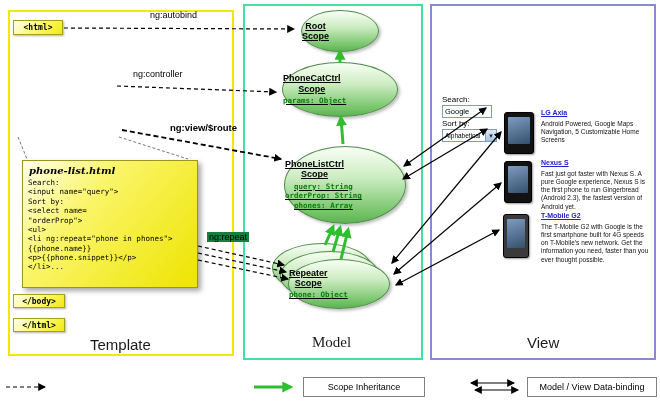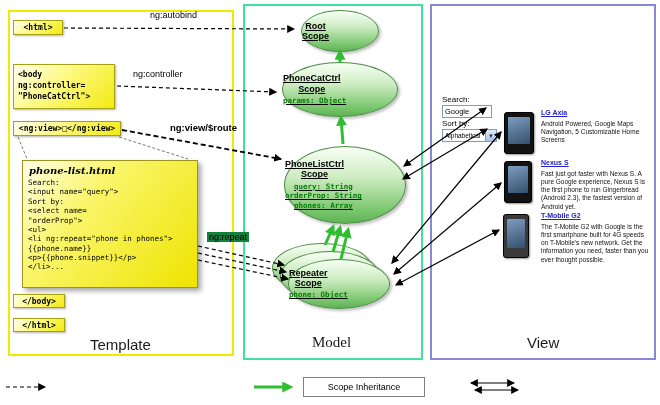--- a/index.html
+++ b/index.html
@@ -116,26 +116,22 @@
 
 <div class="canvas">
 
   <div class="panel" id="template-panel"></div>
   <div class="panel" id="model-panel"></div>
   <div class="panel" id="view-panel"></div>
 
   <div class="tagbox" id="tag-html-open">&lt;html&gt;</div>
   <div class="annot" id="annot-autobind">ng:autobind</div>
 
-  <div class="tagbox" id="tag-body-open">&lt;body
-ng:controller=
-"PhoneCatCtrl"&gt;</div>
   <div class="annot" id="annot-controller">ng:controller</div>
 
-  <div class="tagbox" id="tag-ngview">&lt;ng:view&gt;□&lt;/ng:view&gt;</div>
   <div class="annot bold" id="annot-viewroute">ng:view/$route</div>
 
   <div class="note" id="phone-list-note">
     <div class="note-title">phone-list.html</div>
     <pre class="note-code">Search:
 &lt;input name="query"&gt;
 Sort by:
 &lt;select name=
 "orderProp"&gt;
 &lt;ul&gt;
@@ -209,20 +205,21 @@
 
   <svg class="legend-arrow" id="legend-arrow2" width="50" height="12">
     <line x1="2" y1="6" x2="38" y2="6" class="green" marker-end="url(#ag)"></line>
   </svg>
   <div class="legend-box" id="legend-box2">Scope Inheritance</div>
 
   <svg class="legend-arrow" id="legend-arrow3" width="58" height="16">
     <line x1="5" y1="4" x2="48" y2="4" class="bind" marker-start="url(#ab)" marker-end="url(#ab)"></line>
     <line x1="9" y1="11" x2="52" y2="11" class="bind" marker-start="url(#ab)" marker-end="url(#ab)"></line>
   </svg>
+  <div class="legend-box" id="legend-box3">Model / View Data-binding</div>
 
   <svg class="overlay" width="660" height="405" viewBox="0 0 660 405">
     <defs>
       <marker id="ab" viewBox="0 0 10 10" refX="8.5" refY="5" markerWidth="8" markerHeight="8" orient="auto-start-reverse" markerUnits="userSpaceOnUse">
         <path d="M0,0 L10,5 L0,10 z" fill="#000"></path>
       </marker>
       <marker id="ag" viewBox="0 0 10 10" refX="7" refY="5" markerWidth="11" markerHeight="11" orient="auto" markerUnits="userSpaceOnUse">
         <path d="M0,0 L10,5 L0,10 z" fill="#2fbe2f"></path>
       </marker>
     </defs>

